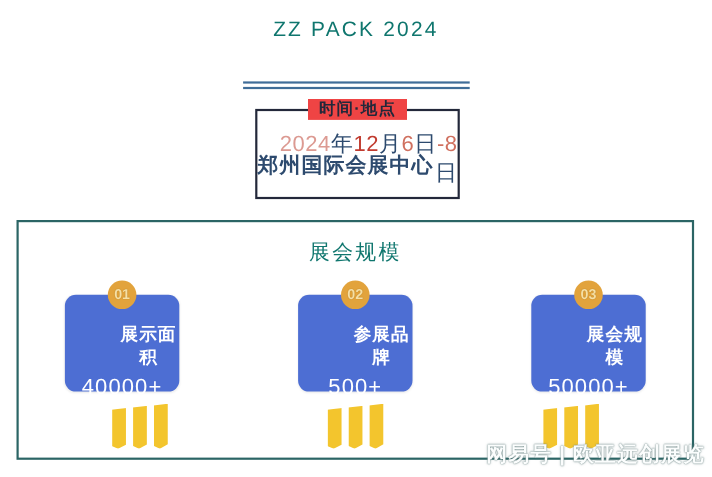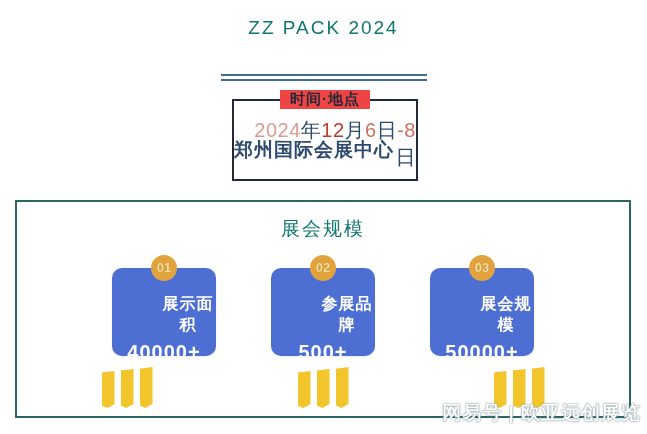--- a/index.html
+++ b/index.html
@@ -50,35 +50,35 @@
   
   .scale-box{
     position:absolute;left:15px;top:200px;width:616px;height:218px;
     border:2px solid #2b6565;box-sizing:border-box;background:#ffffff;
   }
   .scale-title{
     margin-top:14px;text-align:center;
     font-size:19px;color:#0f766e;letter-spacing:2px;
   }
   .cards-row{
-    display:flex;justify-content:center;gap:55px;margin-top:26px;
+    display:flex;justify-content:center;gap:108px;margin-top:26px;
   }
   .card{
     position:relative;width:104px;height:88px;border-radius:10px;
     background:#4d6ed3;color:#ffffff;text-align:center;
     box-shadow:0 1px 2px rgba(0,0,0,0.08);
   }
   .badge{
     position:absolute;top:-13px;left:50%;transform:translateX(-50%);
     width:26px;height:26px;border-radius:50%;background:#e2a33c;
     line-height:26px;font-size:13px;font-weight:bold;color:#f6dfa4;
     text-shadow:0 0 1px #a6741a;
   }
   .card-label{margin-top:26px;font-size:16px;font-weight:bold;letter-spacing:1px;padding-left:48px;}
-  .card-value{margin-top:5px;font-size:20px;font-weight:bold;letter-spacing:1px;}
+  .card-value{margin-top:5px;font-size:20px;font-weight:normal;letter-spacing:1px;}
 
   .flags-row{
     display:flex;justify-content:center;gap:92px;margin-top:8px;
   }
   .flag-group{
     width:104px;height:44px;display:flex;justify-content:center;
     align-items:flex-end;gap:6px;
   }
   .flag{
     width:13px;background:#f3c52d;

